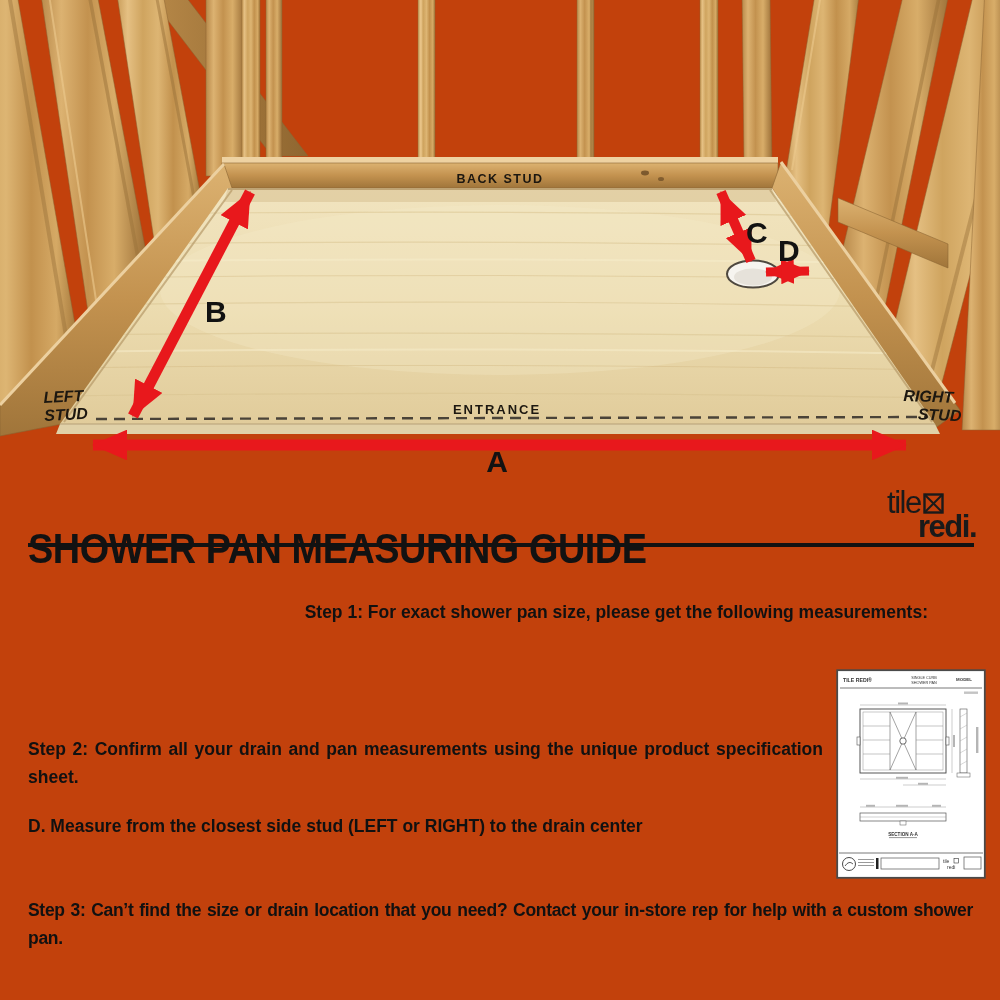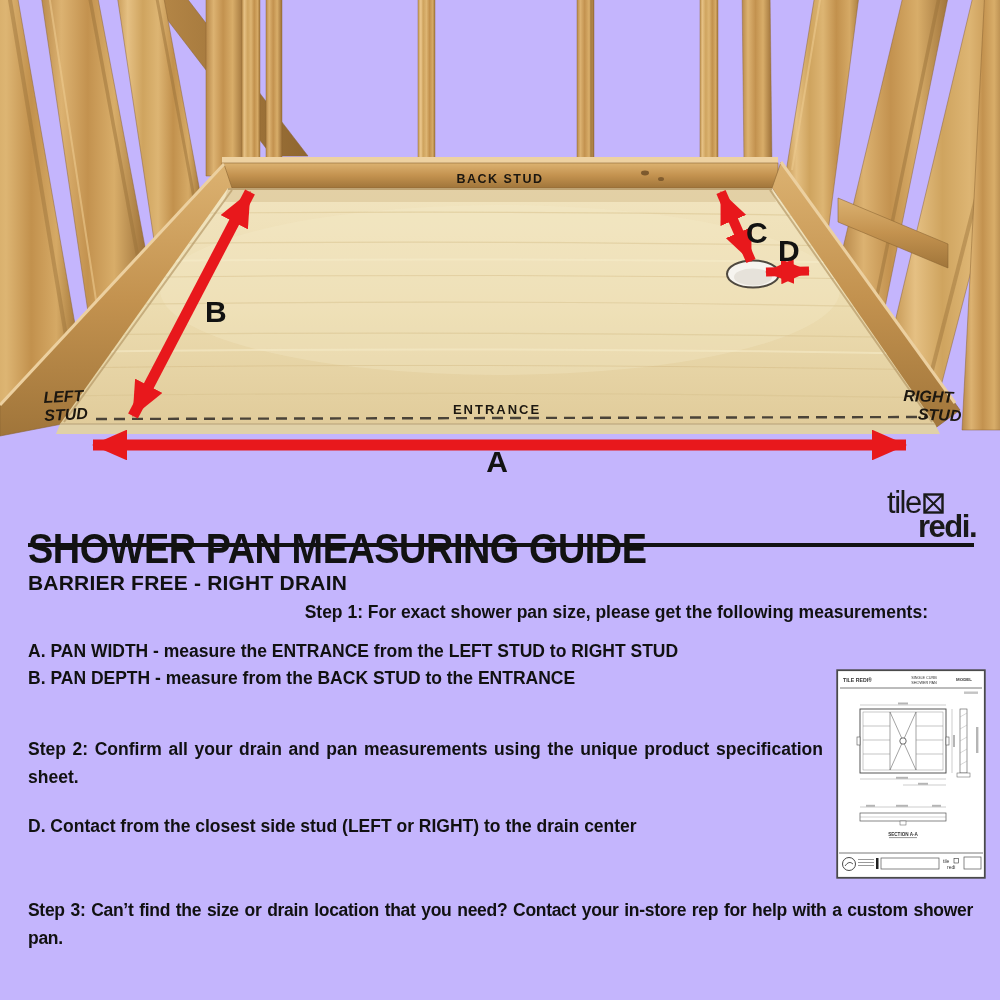--- a/index.html
+++ b/index.html
@@ -1,16 +1,16 @@
 <!DOCTYPE html>
 <html style="--arrow_red: #e8181c; --text_black: #121212; --wood_light: #e3bc7c; --wood_mid: #cb9c57; --wood_dark: #a87b3e; --floor_tan: #ecdcb0;"><head>
 <meta charset="utf-8">
 <style>
   html,body{margin:0;padding:0;background:#fff;}
-  .page{position:relative;width:1000px;height:1000px;background:#c4b5fd;overflow:hidden;
+  .page{position:relative;width:1000px;height:1000px;background:#c2410c;overflow:hidden;
         font-family:"Liberation Sans",sans-serif;color:#111;}
   .illustration{position:absolute;left:0;top:0;width:1000px;height:478px;}
   .illustration svg{display:block;}
 
   
   .scene-label{font-family:"Liberation Sans",sans-serif;font-weight:bold;fill:#1c1710;}
   .stud-tag{font-style:italic;}
   .arrow{stroke:var(--arrow_red,#e8181c);fill:none;}
   .arrow-label{font-family:"Liberation Sans",sans-serif;font-weight:bold;font-size:30px;fill:#121212;}
 
@@ -197,33 +197,28 @@
         <rect x="1.5" y="1.5" width="18" height="18" fill="none" stroke="#1a1a1a" stroke-width="2.4"></rect>
         <line x1="1.5" y1="1.5" x2="19.5" y2="19.5" stroke="#1a1a1a" stroke-width="2"></line>
         <line x1="19.5" y1="1.5" x2="1.5" y2="19.5" stroke="#1a1a1a" stroke-width="2"></line>
       </svg>
     </span>
     <span class="logo-l2">redi.</span>
   </div>
 
   <div class="rule"></div>
 
-  <h2 class="subtitle">BARRIER FREE - RIGHT DRAIN</h2>
 
   <p class="step step1">Step 1: For exact shower pan size, please get the following measurements:</p>
 
-  <div class="ab">
-    <div><span>A.</span>&nbsp;<strong>PAN WIDTH</strong><span> - measure the ENTRANCE from the LEFT STUD to RIGHT STUD</span></div>
-    <div><span>B.</span>&nbsp;<strong>PAN DEPTH</strong><span> - measure from the BACK STUD to the ENTRANCE</span></div>
-  </div>
 
   <p class="step step2">Step 2: Confirm all your drain and pan measurements using the unique product specification sheet.</p>
 
   <div class="cd">
-    <div>D. Contact from the closest side stud (LEFT or RIGHT) to the drain center</div>
+    <div>D. Measure from the closest side stud (LEFT or RIGHT) to the drain center</div>
   </div>
 
   <p class="step step3">Step 3: Can’t find the size or drain location that you need? Contact your in-store rep for help with a custom shower pan.</p>
 
   <div class="spec-sheet">
     <svg width="150" height="210" viewBox="0 0 150 210" xmlns="http://www.w3.org/2000/svg">
       <rect x="1.2" y="1.2" width="147.6" height="207.6" fill="#fff" stroke="#4a4a4a" stroke-width="1.8"></rect>
       <text class="spec-text" x="7" y="13" font-size="5.2" font-weight="bold">TILE REDI®</text>
       <text class="spec-text" x="88" y="10" font-size="3.8" text-anchor="middle">SINGLE CURB</text>
       <text class="spec-text" x="88" y="14.8" font-size="3.8" text-anchor="middle">SHOWER PAN</text>

